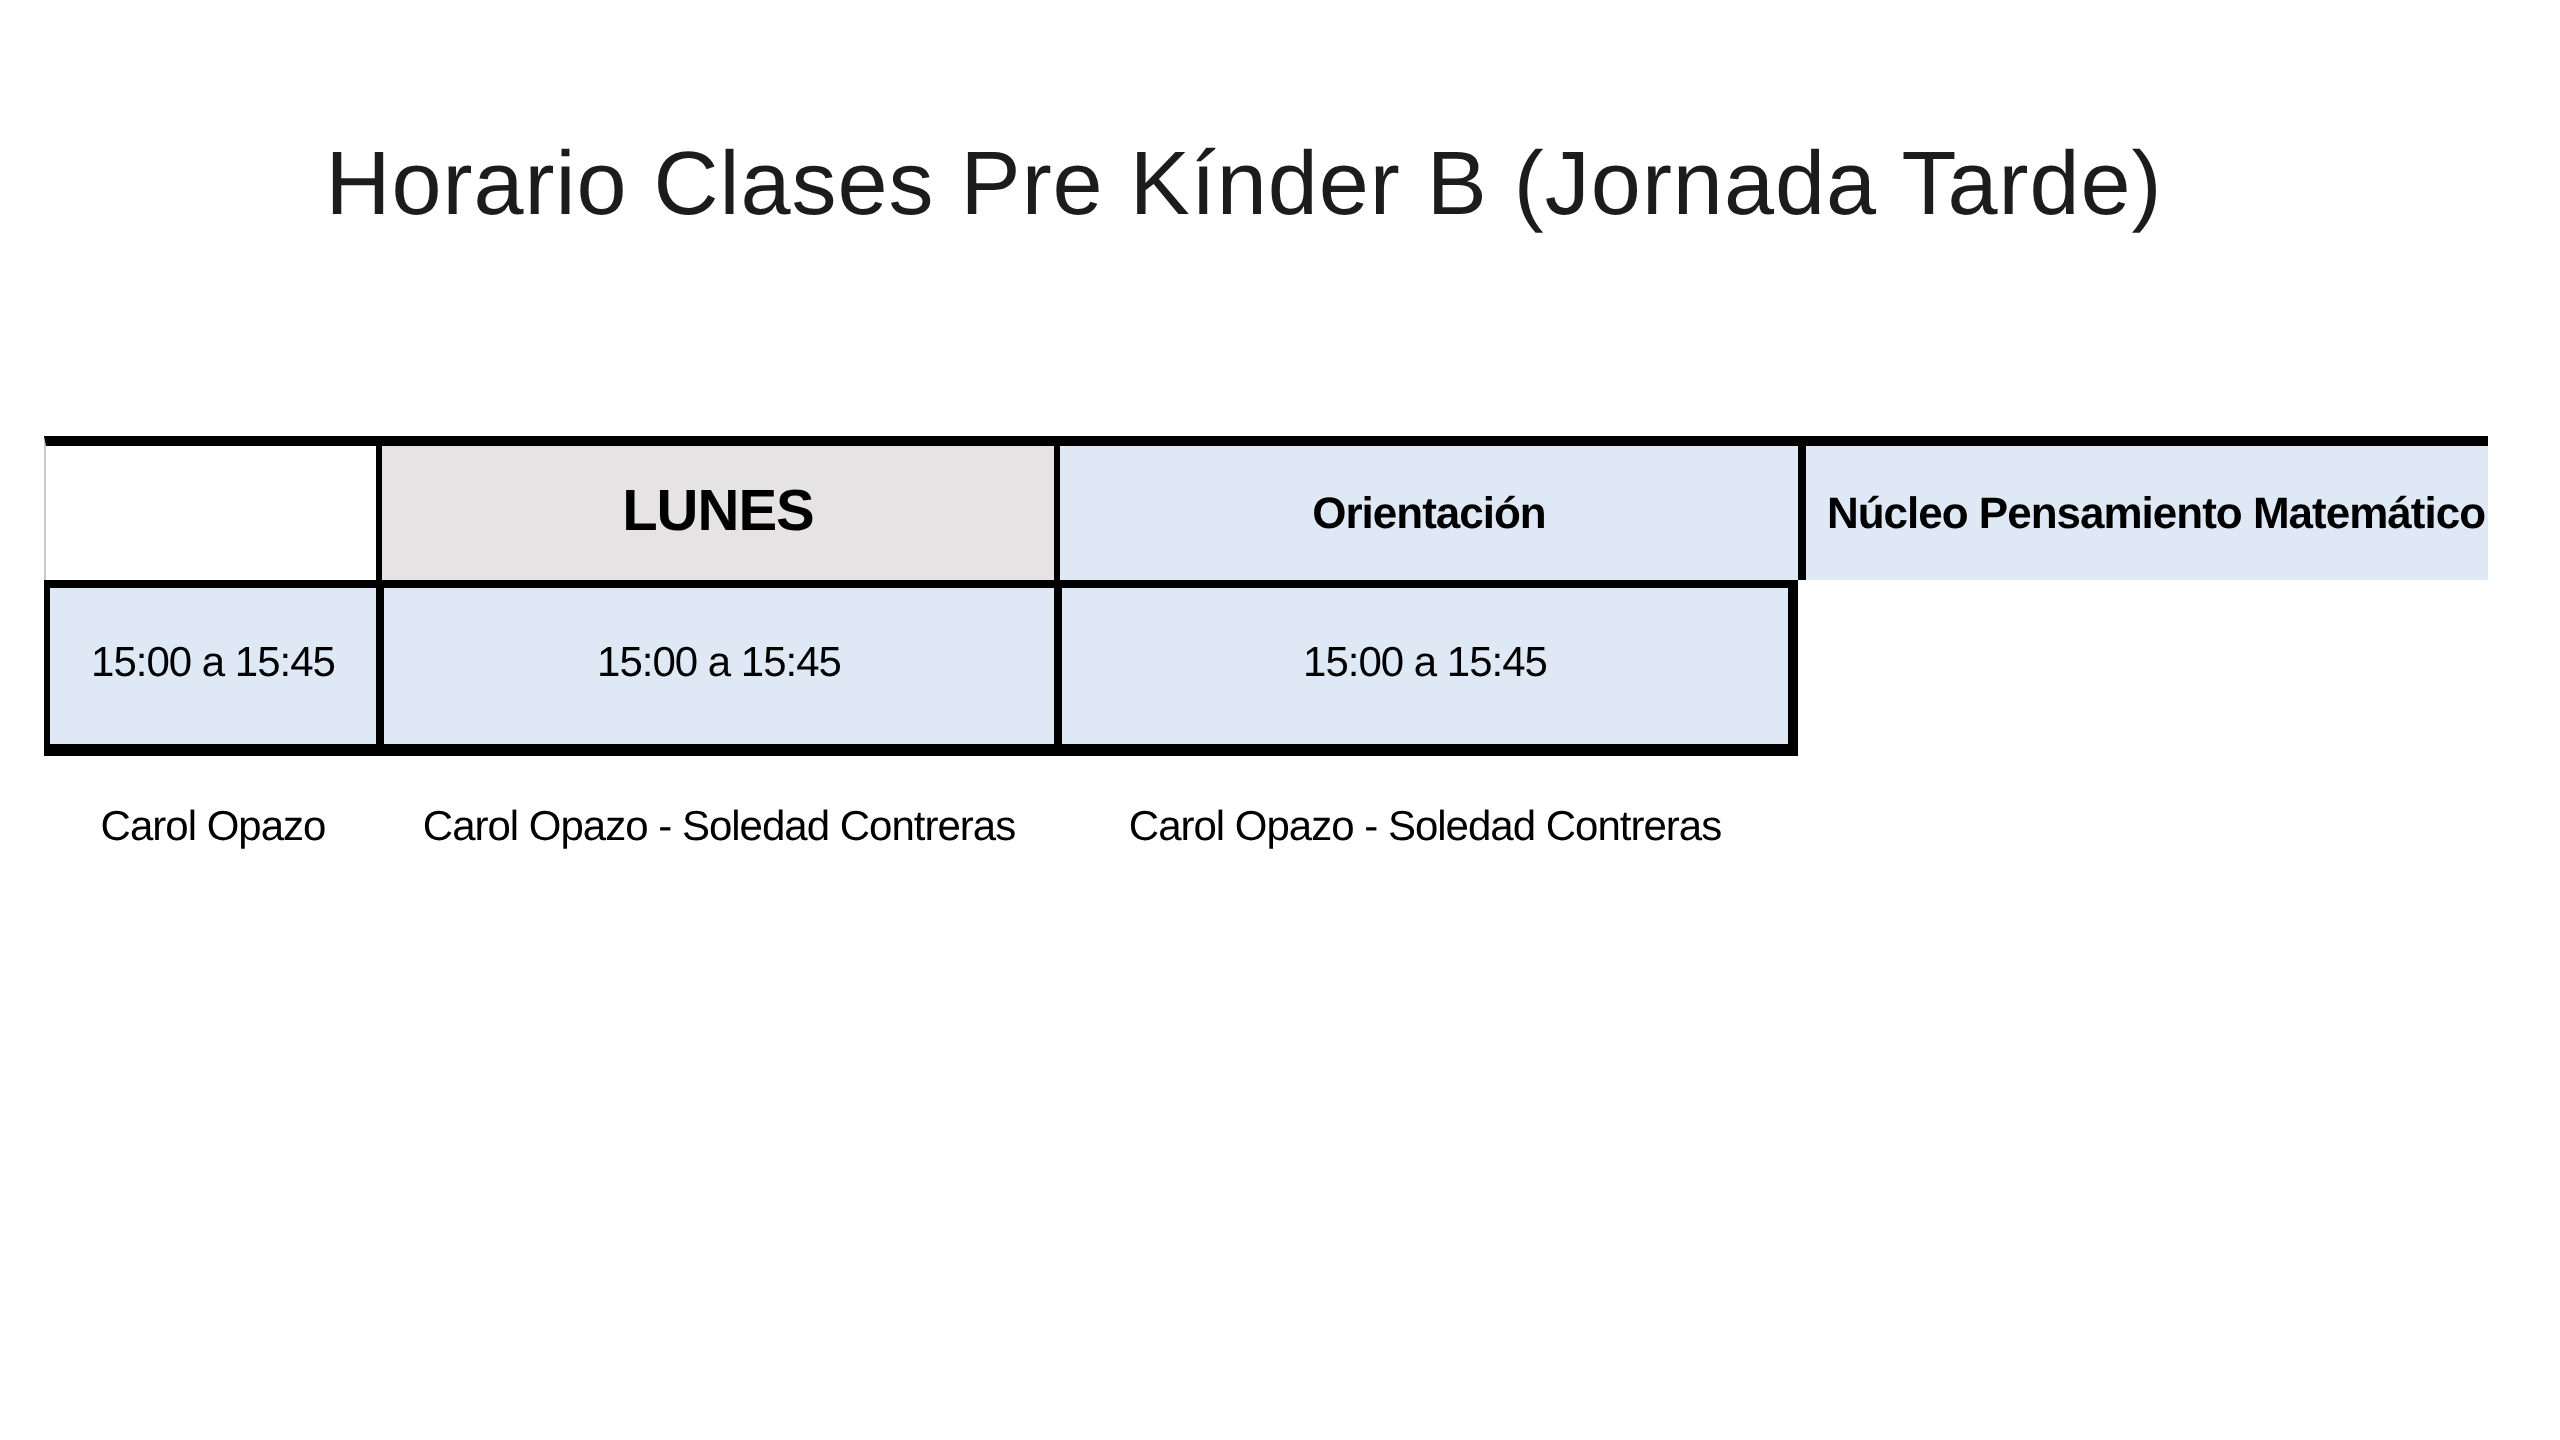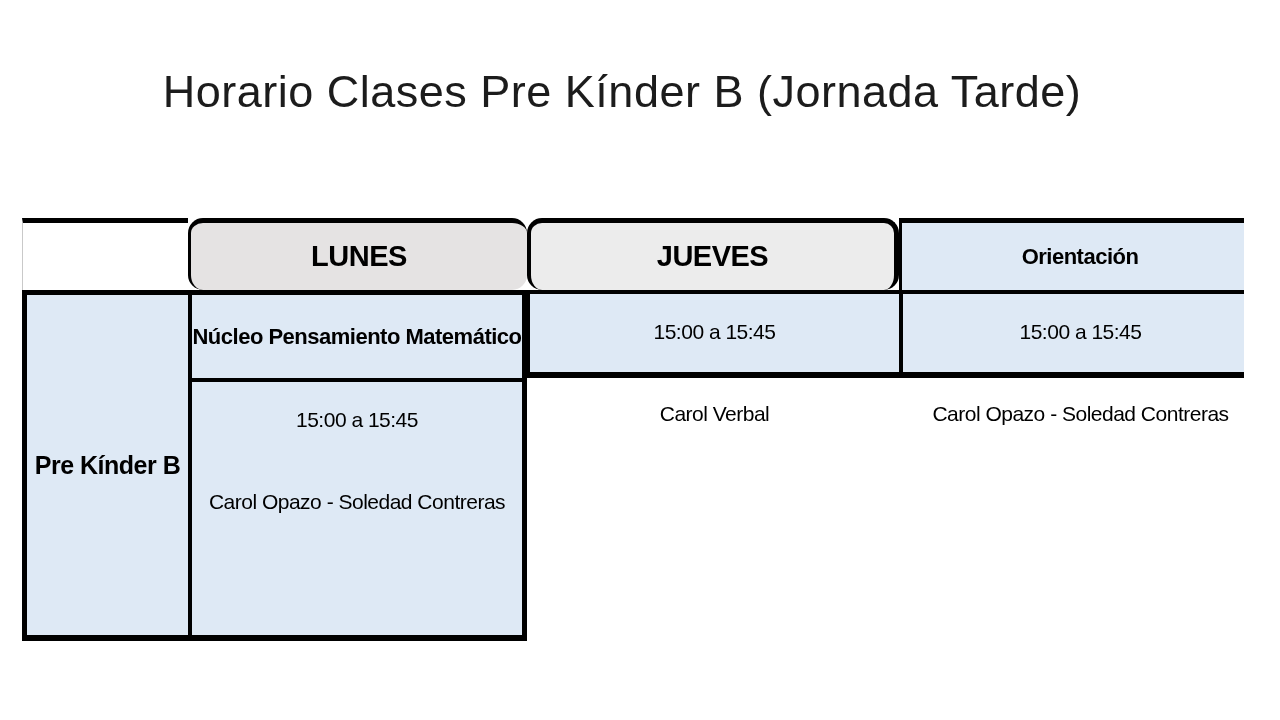--- a/index.html
+++ b/index.html
@@ -50,21 +50,20 @@
     background: #ffffff;
     border-top: 5px solid var(--border-c);
     border-left: 1px solid #c9c9c9;
   }
   .day-header {
     background: var(--header-bg);
     border-top: 5px solid var(--border-c);
     border-left: 4px solid var(--border-c);
     font-size: 29px;
     font-weight: 700;
-    border-radius: 15px;
   }
   .day-header.first {
     background: var(--header-bg-first);
     border-left: 3px solid var(--border-c);
   }
   .day-header.last { border-right: 5px solid var(--border-c); }
   
   .row-label-cell {
     grid-row: 2 / 4;
     grid-column: 1;
@@ -110,30 +109,28 @@
 <body>
 
 <div id="slide">
 
   <div class="slide-title">Horario Clases Pre Kínder B (Jornada Tarde)</div>
 
   <div class="timetable">
 
     <div class="cell corner-cell"></div>
     <div class="cell day-header first">LUNES</div>
-    <div class="cell day-header last">JUEVES</div>
 
-    <div class="cell row-label-cell">Pre Kínder B</div>
 
     <div class="cell subject-cell first">Orientación</div>
     <div class="cell subject-cell last">Núcleo Pensamiento Matemático</div>
 
     <div class="cell schedule-cell first">
       <div class="time-text">15:00 a 15:45</div>
-      <div class="teacher-text">Carol Verbal</div>
+      <div class="teacher-text">Carol Opazo</div>
     </div>
     <div class="cell schedule-cell">
       <div class="time-text">15:00 a 15:45</div>
       <div class="teacher-text">Carol Opazo - Soledad Contreras</div>
     </div>
     <div class="cell schedule-cell last">
       <div class="time-text">15:00 a 15:45</div>
       <div class="teacher-text">Carol Opazo - Soledad Contreras</div>
     </div>
 

